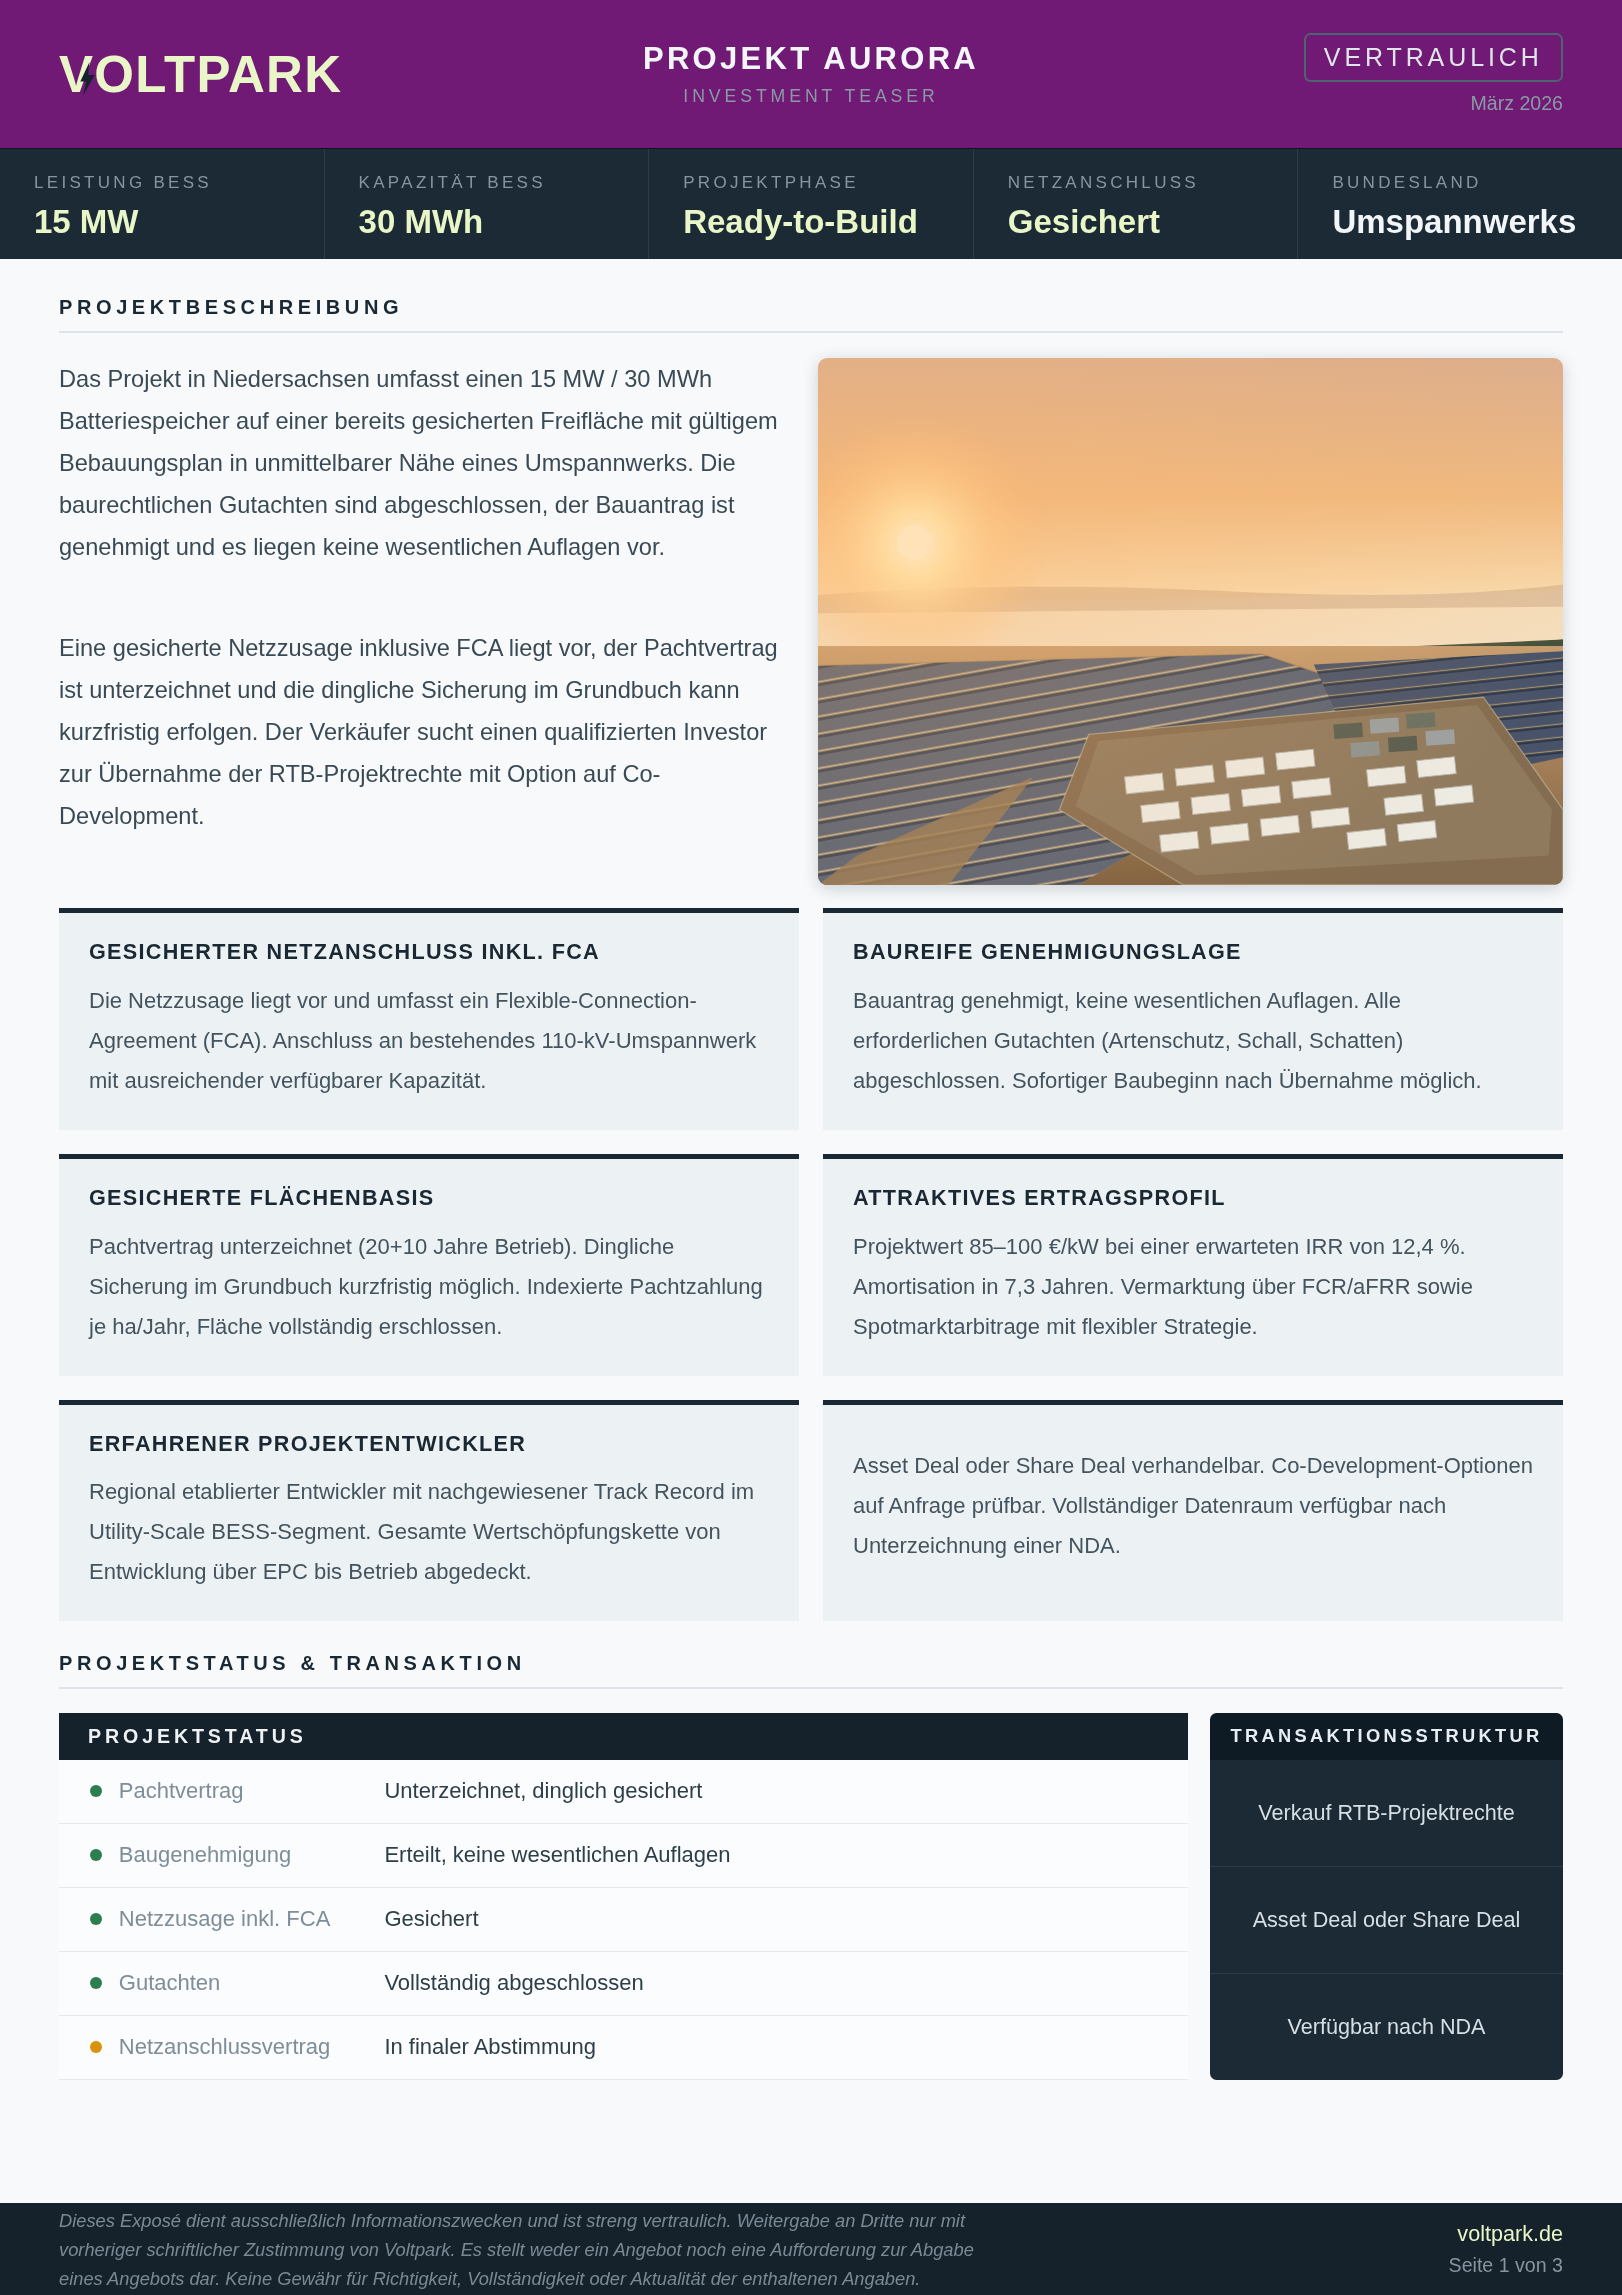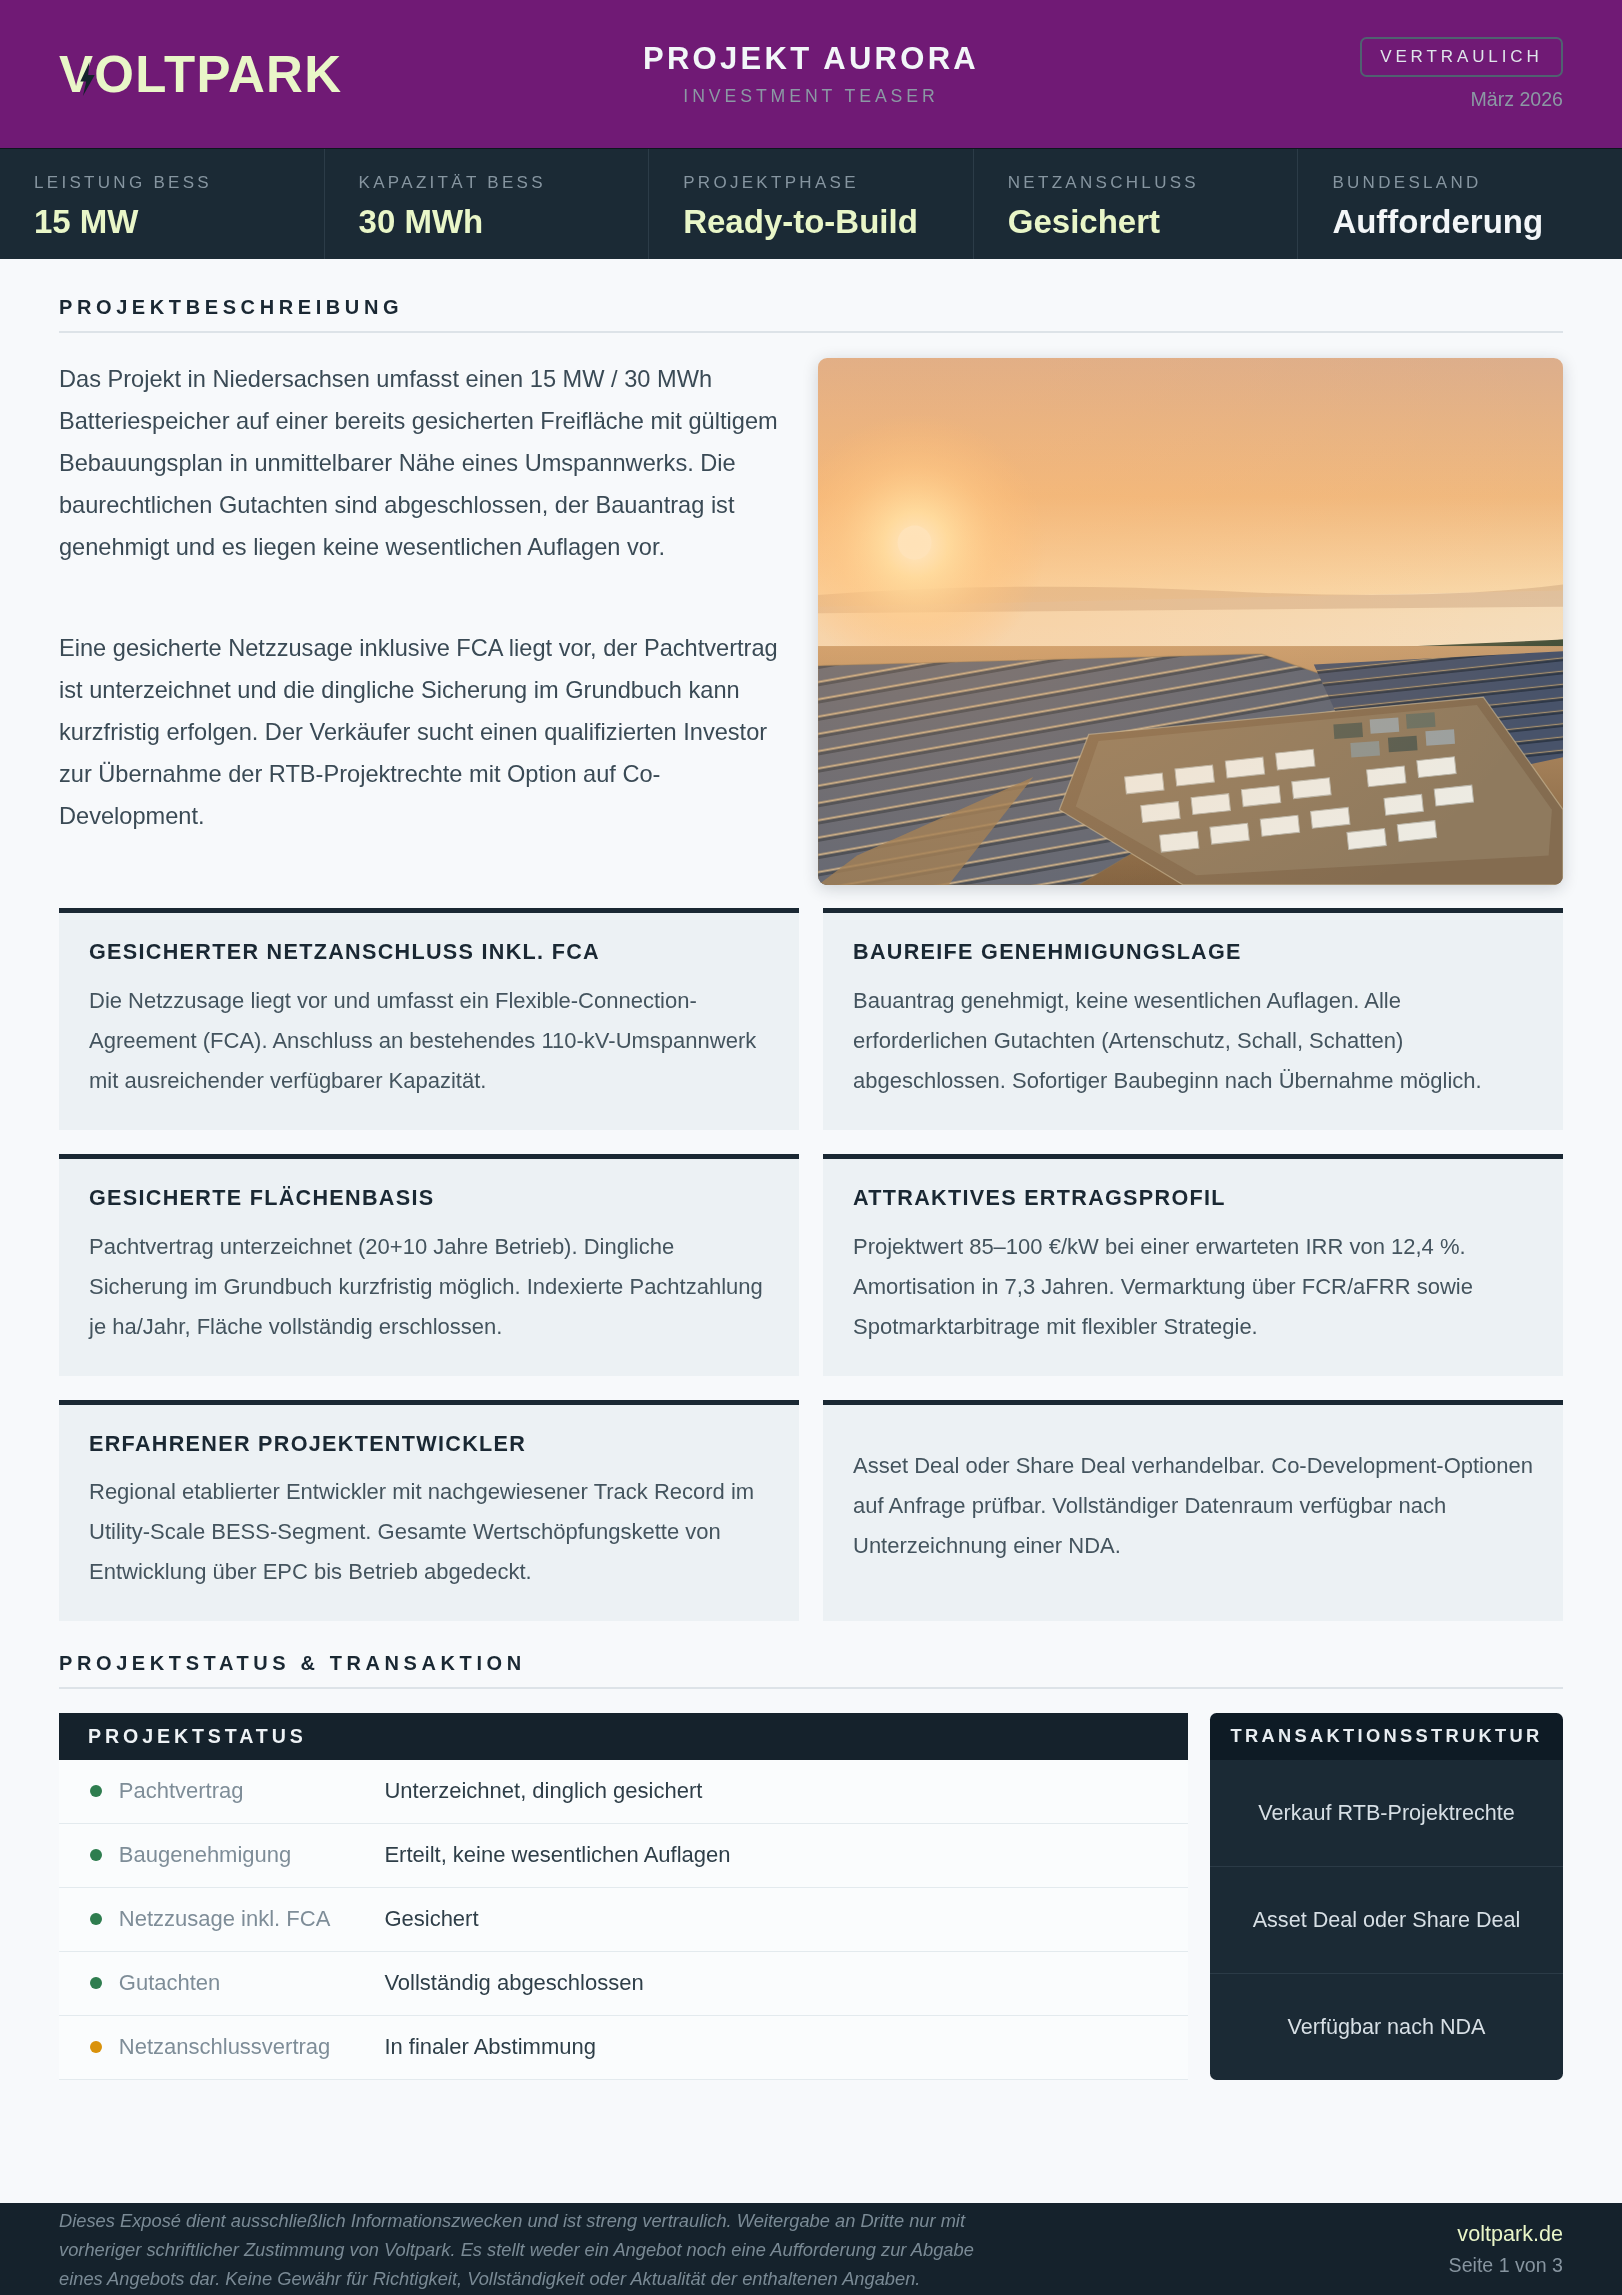--- a/index.html
+++ b/index.html
@@ -17,21 +17,21 @@
     display:flex; align-items:center; padding:0 59px; position:relative;
   }
   .logo { font-size:51px; font-weight:800; letter-spacing:1.3px; color:#e9f6c8; position:relative; line-height:1; }
   .logo .bolt { position:absolute; left:19.6px; bottom:3.9px; width:17px; height:34px; }
   .head-center { position:absolute; left:50%; top:50%; transform:translate(-50%,-50%); text-align:center; }
   .head-title { font-size:31px; font-weight:700; letter-spacing:3.3px; color:#f2f6f8; }
   .head-sub { font-size:17.7px; font-weight:400; letter-spacing:3.9px; color:#8b99a4; margin-top:9.2px; }
   .head-right { margin-left:auto; text-align:right; }
   .badge {
     display:inline-block; border:2px solid #4f6270; border-radius:6.5px;
-    padding:7.9px 18.3px; font-size:17px; letter-spacing:3.9px; color:#dfe6ea; font-weight:500;
+    padding:7.9px 18.3px; font-size:25px; letter-spacing:3.9px; color:#dfe6ea; font-weight:500;
   }
   .head-date { font-size:19.6px; color:#8b99a4; margin-top:10.5px; }
   
   .stats { height:111px; background:#1b2a35; flex:0 0 auto; display:flex; border-top:1.3px solid #0d161d; }
   .stat { flex:1 1 0; padding-left:34px; display:flex; flex-direction:column; justify-content:center; }
   .stat + .stat { border-left:1.3px solid #2c3c48; }
   .stat-label { font-size:17px; letter-spacing:3.3px; color:#8695a0; font-weight:500;margin-top:6px; }
   .stat-value { font-size:33px; font-weight:600; color:#e9f6c8; margin-top:9.2px; }
   .stat-value.white { color:#f3f6f8; }
   
@@ -122,21 +122,21 @@
   <div class="stat">
     <div class="stat-label">PROJEKTPHASE</div>
     <div class="stat-value">Ready-to-Build</div>
   </div>
   <div class="stat">
     <div class="stat-label">NETZANSCHLUSS</div>
     <div class="stat-value">Gesichert</div>
   </div>
   <div class="stat">
     <div class="stat-label">BUNDESLAND</div>
-    <div class="stat-value white">Aufforderung</div>
+    <div class="stat-value white">Umspannwerks</div>
   </div>
 </div>
 
 <main>
 
   <div class="mt-desc">
     <div class="sec-title">PROJEKTBESCHREIBUNG</div>
     <div class="sec-rule"></div>
   </div>
 

